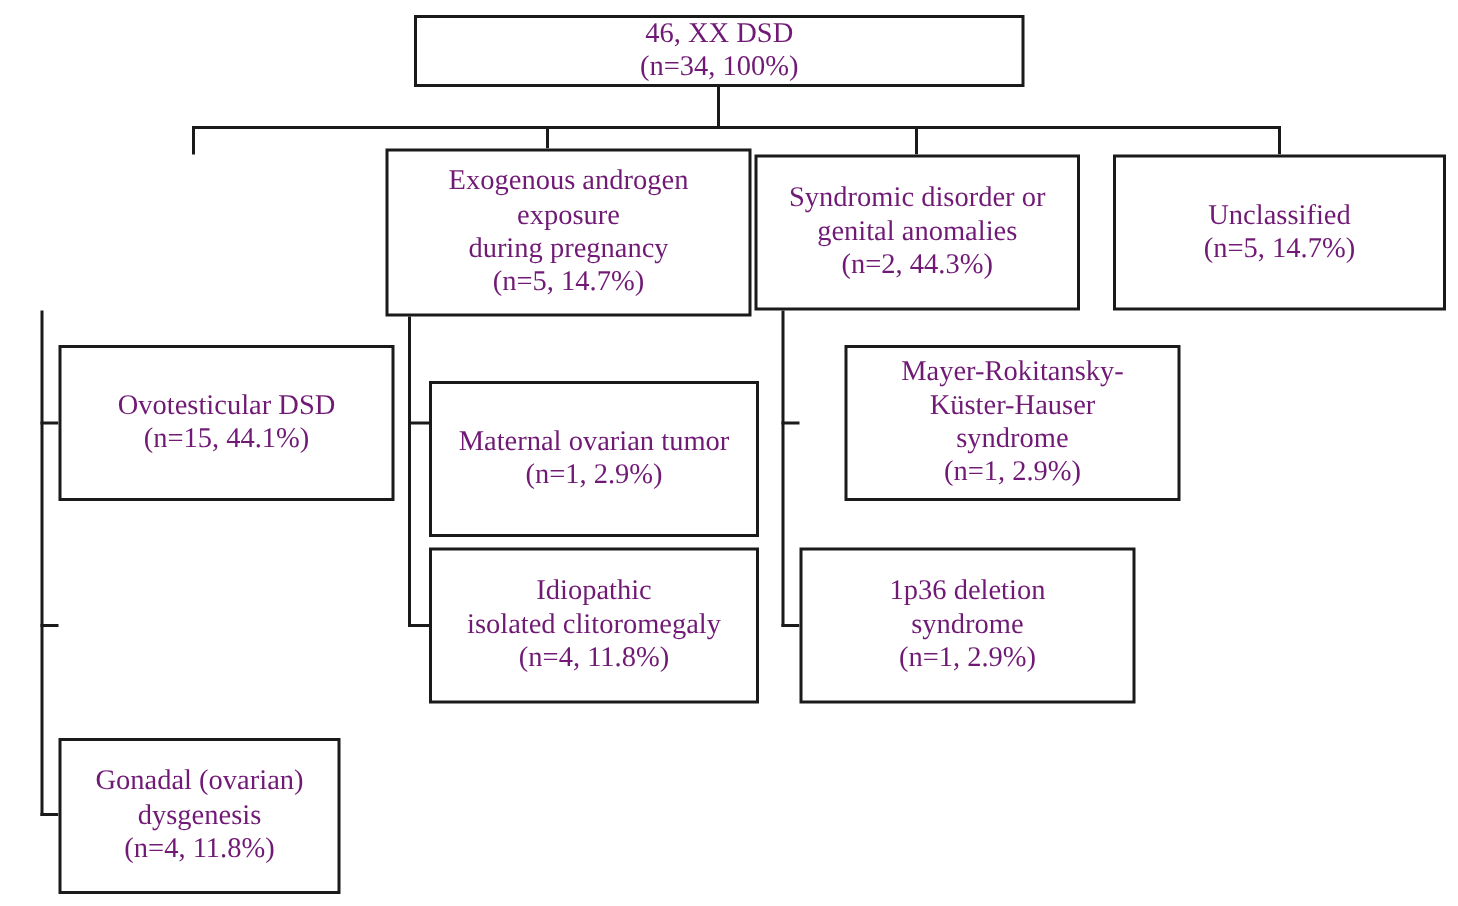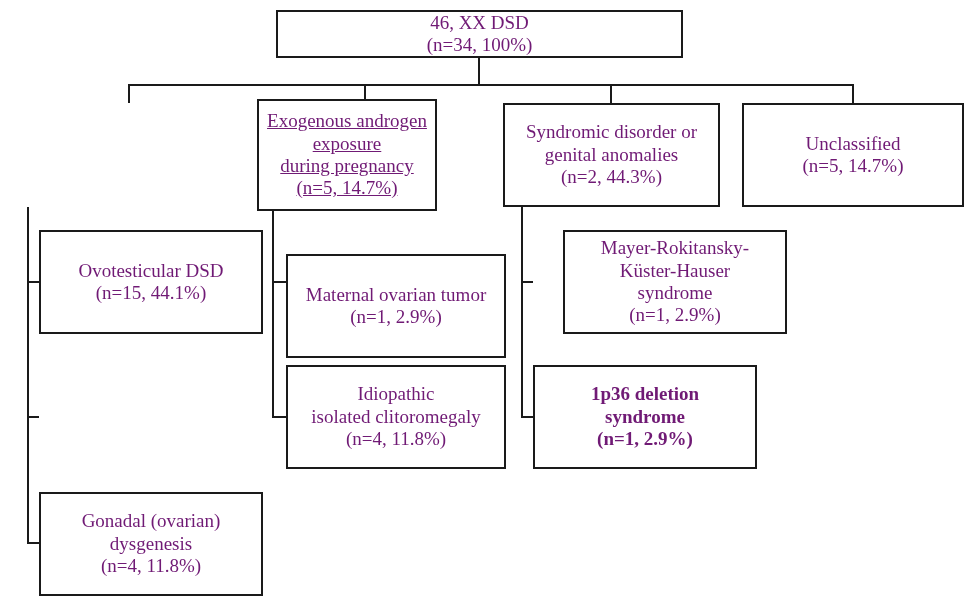--- a/index.html
+++ b/index.html
@@ -48,38 +48,38 @@
   <div class="node" style="left:276px; top:10px; width:407px; height:48px;">46, XX DSD
 (n=34, 100%)</div>
 
   <div class="vline" style="left:478px; top:58px; height:28px;"></div>
   <div class="hline" style="left:128px; top:84px; width:726px;"></div>
   <div class="vline" style="left:128px; top:84px; height:19px;"></div>
   <div class="vline" style="left:364px; top:84px; height:15px;"></div>
   <div class="vline" style="left:610px; top:84px; height:19px;"></div>
   <div class="vline" style="left:852px; top:84px; height:19px;"></div>
 
-  <div class="node" style="left:257px; top:99px; width:180px; height:112px;text-decoration:underline;">Exogenous androgen
+  <div class="node" style="left:257px; top:99px; width:244px; height:112px;">Exogenous androgen
 exposure
 during pregnancy
 (n=5, 14.7%)</div>
   <div class="node" style="left:503px; top:103px; width:217px; height:104px;">Syndromic disorder or
 genital anomalies
 (n=2, 44.3%)</div>
   <div class="node" style="left:742px; top:103px; width:222px; height:104px;">Unclassified
 (n=5, 14.7%)</div>
 
   <div class="vline" style="left:27px; top:207px; height:337px;"></div>
   <div class="hline" style="left:27px; top:281px; width:12px;"></div>
   <div class="hline" style="left:27px; top:416px; width:12px;"></div>
   <div class="hline" style="left:27px; top:542px; width:12px;"></div>
 
   <div class="node" style="left:39px; top:230px; width:224px; height:104px;">Ovotesticular DSD
 (n=15, 44.1%)</div>
-  <div class="node" style="left:39px; top:492px; width:224px; height:104px;">Gonadal (ovarian)
+  <div class="node" style="left:39px; top:492px; width:188px; height:104px;">Gonadal (ovarian)
 dysgenesis
 (n=4, 11.8%)</div>
 
   <div class="vline" style="left:272px; top:211px; height:207px;"></div>
   <div class="hline" style="left:272px; top:281px; width:14px;"></div>
   <div class="hline" style="left:272px; top:416px; width:14px;"></div>
 
   <div class="node" style="left:286px; top:230px; width:220px; height:104px;margin-top:24px;">Maternal ovarian tumor
 (n=1, 2.9%)</div>
   <div class="node" style="left:286px; top:365px; width:220px; height:104px;">Idiopathic
@@ -87,17 +87,17 @@
 (n=4, 11.8%)</div>
 
   <div class="vline" style="left:521px; top:207px; height:211px;"></div>
   <div class="hline" style="left:521px; top:281px; width:12px;"></div>
   <div class="hline" style="left:521px; top:416px; width:12px;"></div>
 
   <div class="node" style="left:563px; top:230px; width:224px; height:104px;">Mayer-Rokitansky-
 Küster-Hauser
 syndrome
 (n=1, 2.9%)</div>
-  <div class="node" style="left:533px; top:365px; width:224px; height:104px;font-weight:bold;">1p36 deletion
+  <div class="node" style="left:533px; top:365px; width:224px; height:104px;">1p36 deletion
 syndrome
 (n=1, 2.9%)</div>
 
 </div>
 
 </body></html>

